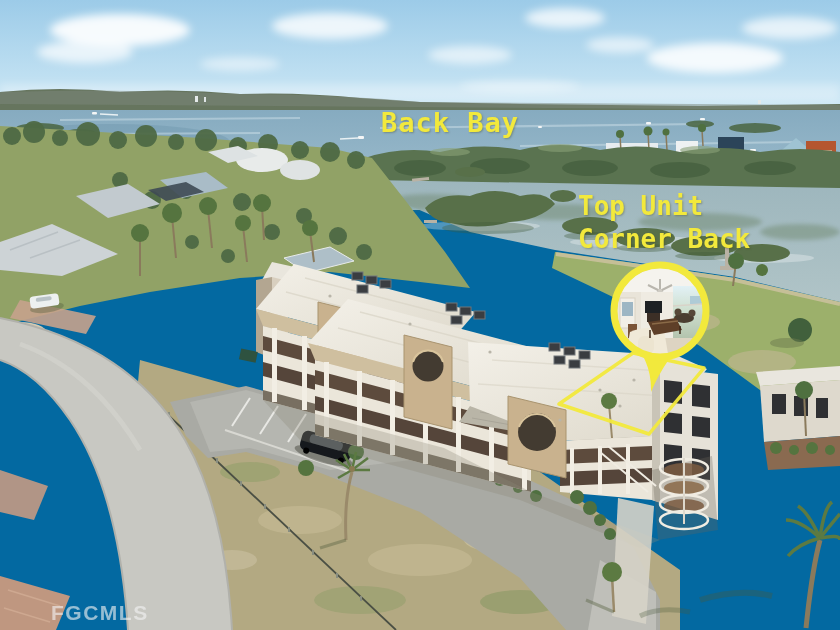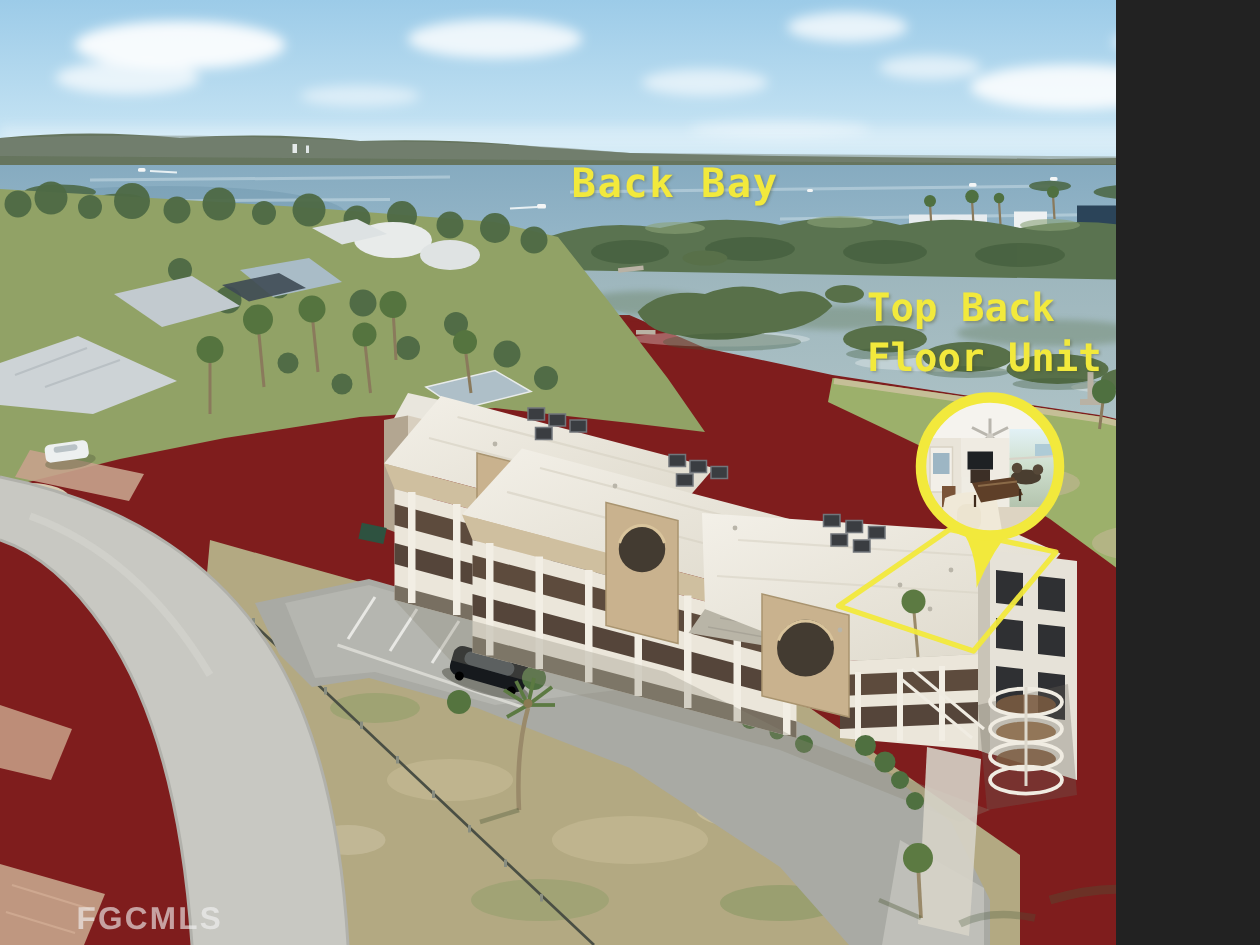--- a/index.html
+++ b/index.html
@@ -1,17 +1,17 @@
 <!DOCTYPE html>
 <html><head>
 <meta charset="utf-8">
 <style>
   html,body{margin:0;padding:0;background:#222;}
-  #stage{position:relative;width:744px;height:630px;overflow:hidden;
-         font-family:"Liberation Sans",sans-serif;background:#7f1d1d;}
+  #stage{position:relative;width:840px;height:630px;overflow:hidden;
+         font-family:"Liberation Sans",sans-serif;background:#0369a1;}
   #stage svg{position:absolute;left:0;top:0;}
   .overlay{position:absolute;white-space:pre;pointer-events:none;}
   .back-bay{left:381px;top:107px;font:bold 27px "DejaVu Sans Mono",monospace;
             color:#F2E93C;letter-spacing:1px;text-shadow:1px 1px 2px rgba(70,70,20,.35);}
   .unit-label{left:578px;top:190px;font:bold 26px "DejaVu Sans Mono",monospace;
               color:#F2E93C;line-height:33px;text-shadow:1px 1px 2px rgba(70,70,20,.35);}
   .watermark{left:7px;top:601px;font:600 21px "Liberation Sans",sans-serif;
              color:rgba(242,242,242,.62);letter-spacing:1.5px;margin-left:44px;}
 </style>
 </head>
@@ -539,15 +539,15 @@
       <path d="M648,322 L676,318 L682,330 L654,335 Z" fill="#5e3f28"></path>
       <line x1="652" y1="324" x2="678" y2="321" stroke="#8a6a48" stroke-width="1.5"></line>
       <line x1="650" y1="330" x2="650" y2="338" stroke="#3e2a1a" stroke-width="1.5"></line>
       <line x1="680" y1="326" x2="680" y2="334" stroke="#3e2a1a" stroke-width="1.5"></line>
     </g>
     <circle cx="660" cy="311" r="46" fill="none" stroke="#F2E93C" stroke-width="7"></circle>
   </g>
 </svg>
 
 <div class="overlay back-bay">Back Bay</div>
-<div class="overlay unit-label"><span>Top Back</span><br><span>Floor Unit</span></div>
+<div class="overlay unit-label"><span>Top Unit</span><br><span>Corner Back</span></div>
 <div class="overlay watermark">FGCMLS</div>
 </div>
 
 </body></html>

